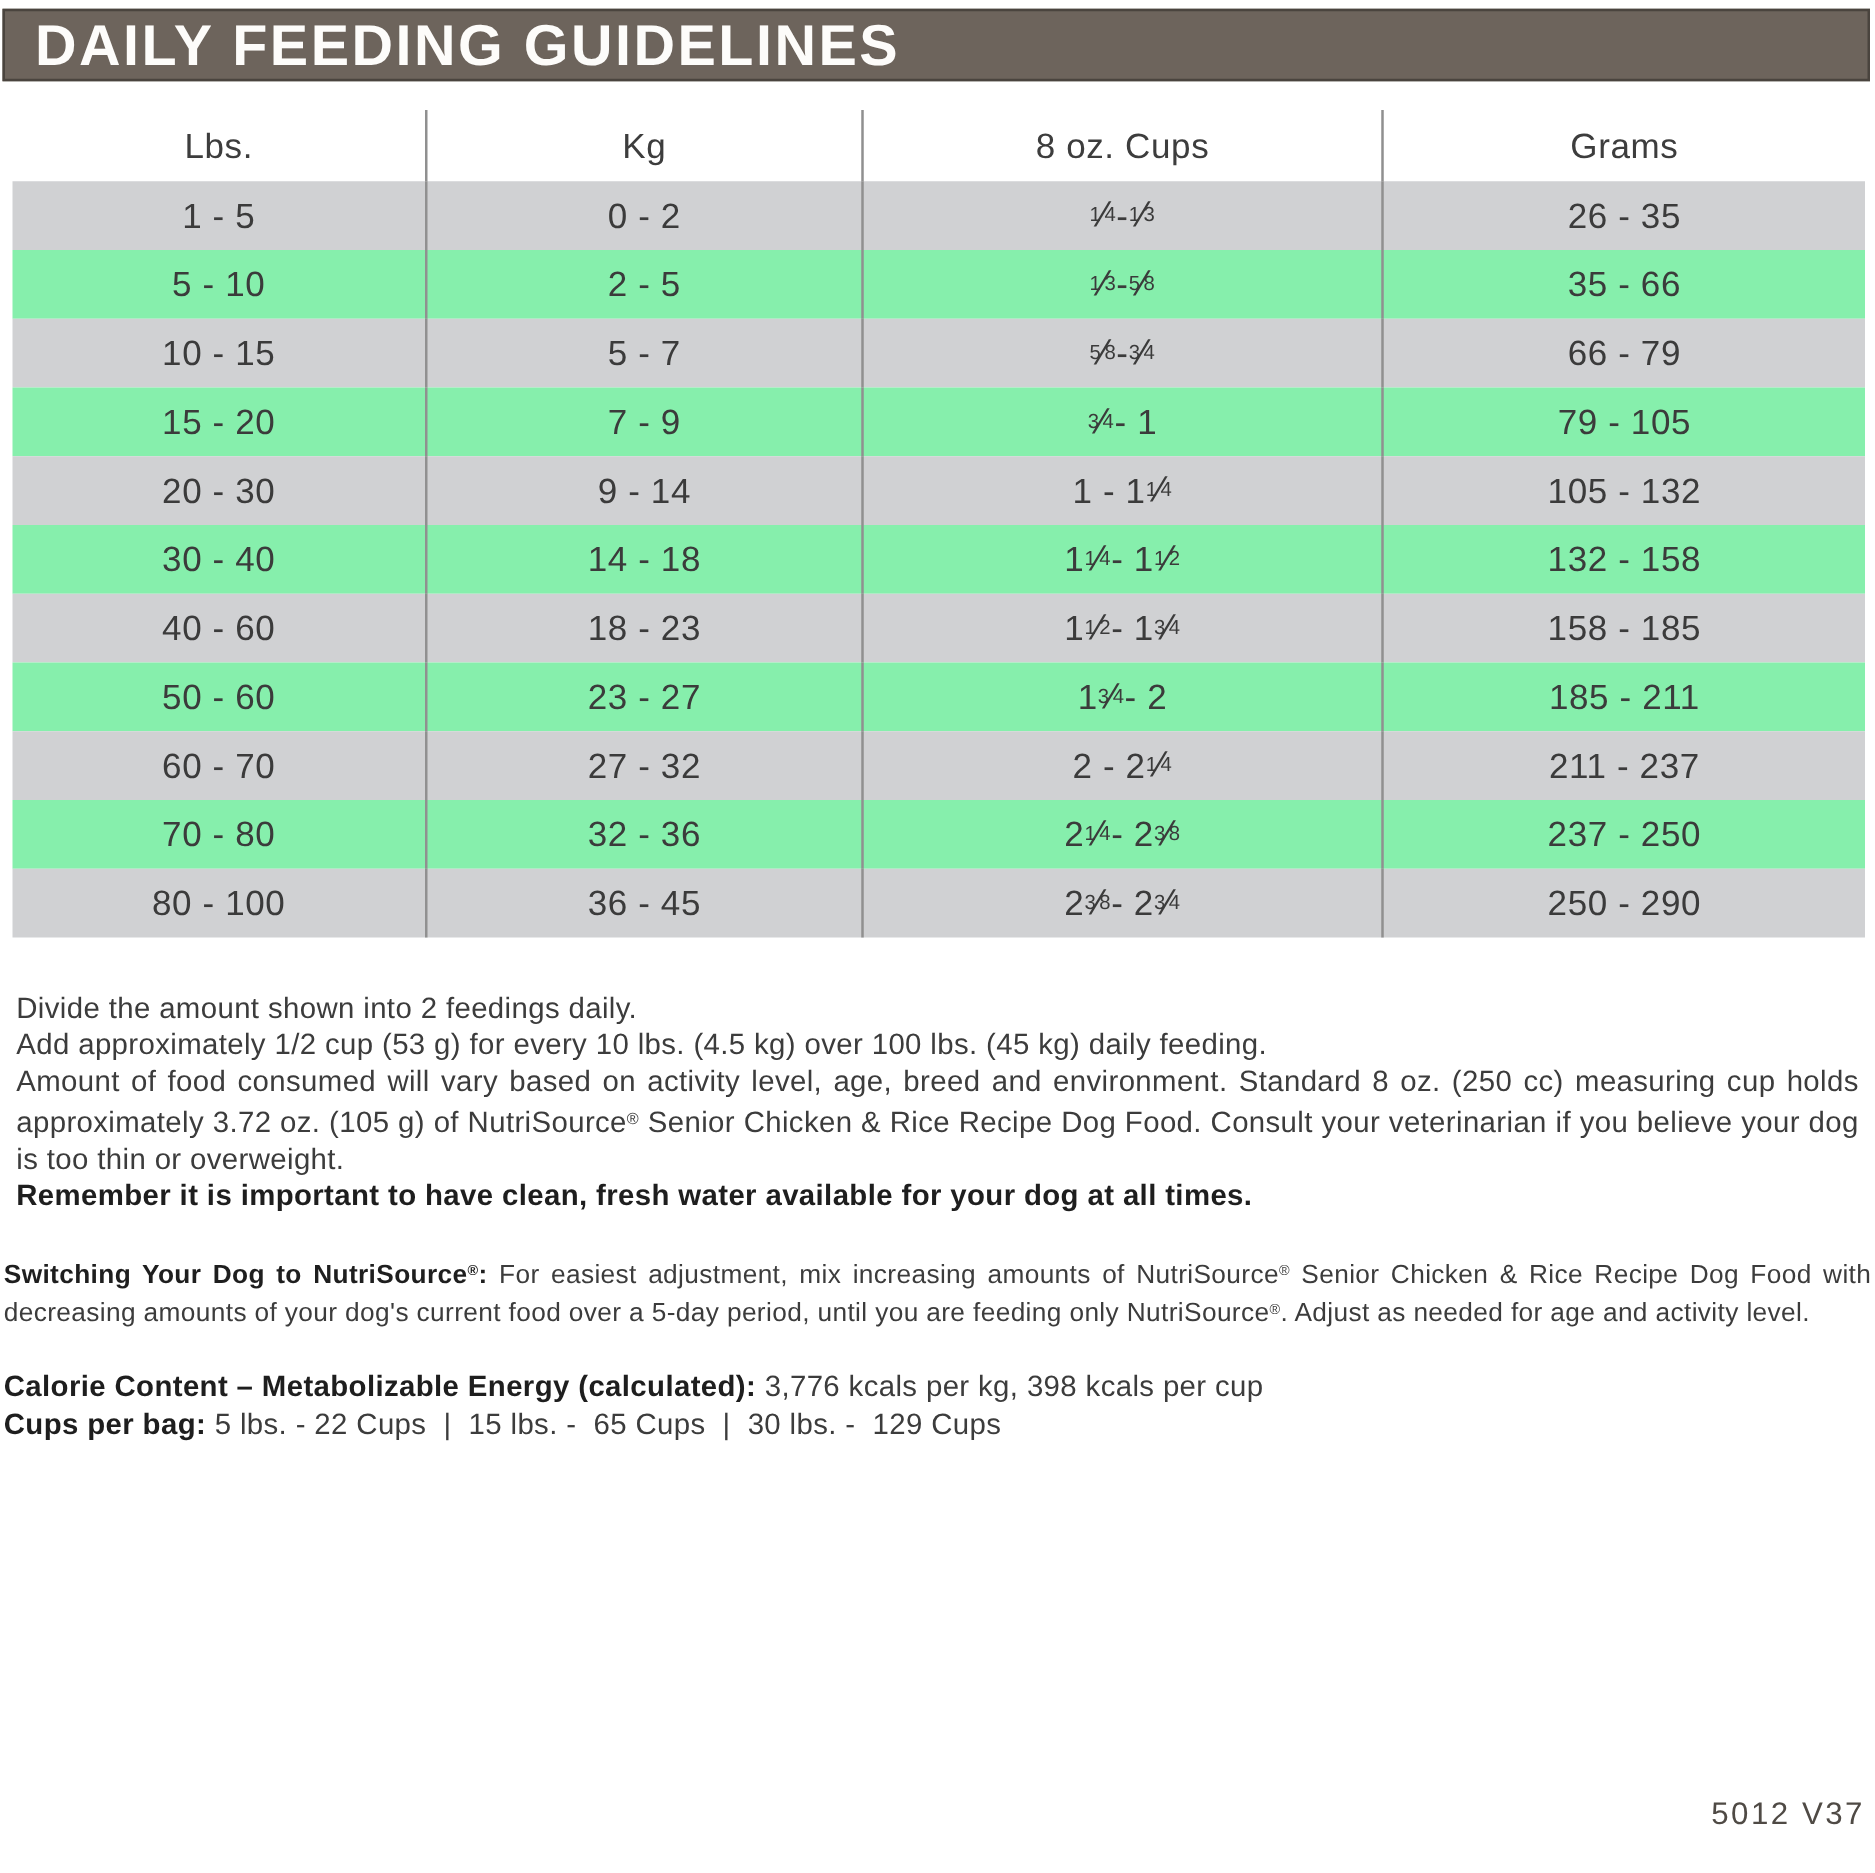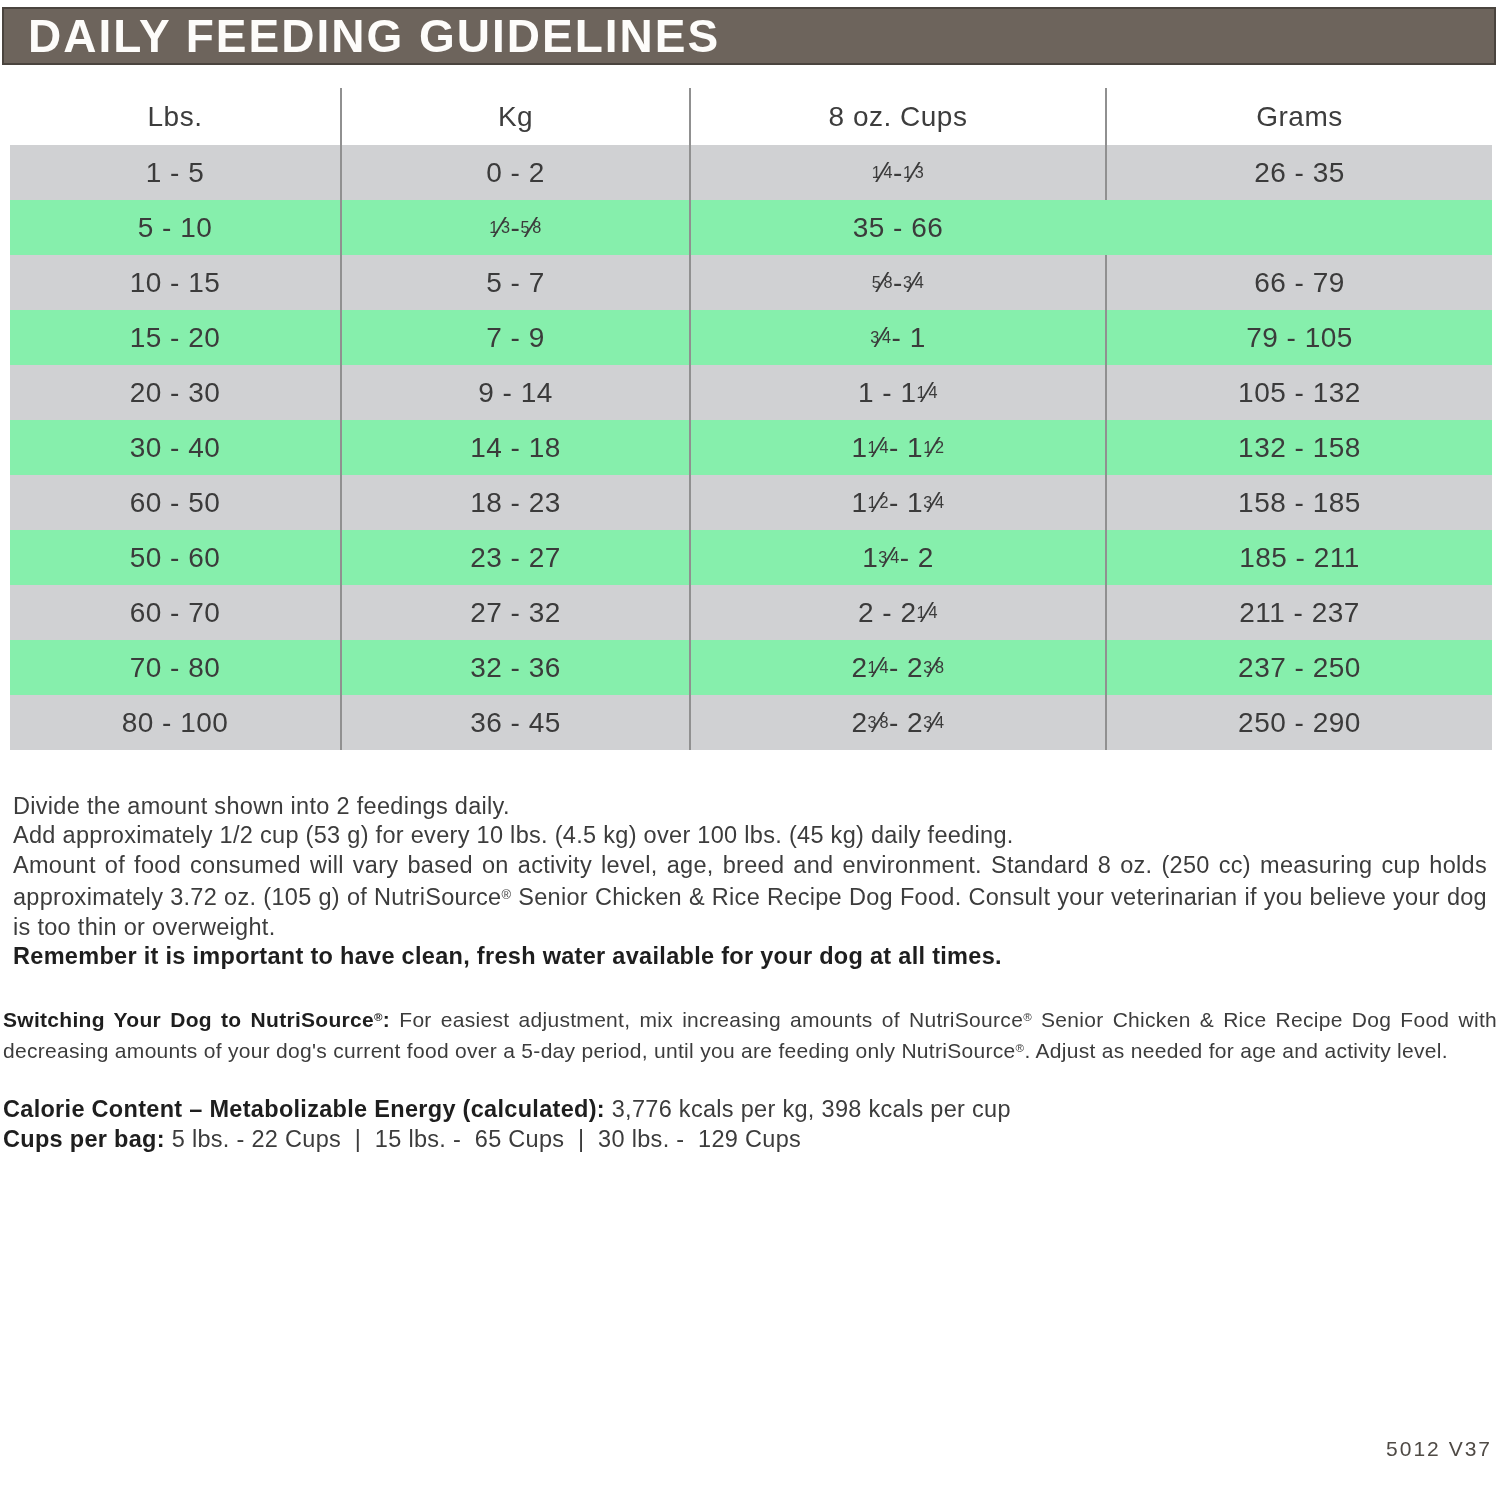--- a/index.html
+++ b/index.html
@@ -73,21 +73,21 @@
 
   .calorie-block { margin-top: 30px; padding: 0 3px; font-size: 23.5px; line-height: 29.4px; color: #3c3c3c; letter-spacing: 0.3px; }
   .prewrap { white-space: pre-wrap; }
 
   sup.reg { font-size: 0.55em; vertical-align: 0.5em; }
 
   .footer-code {
     position: absolute;
     right: 8px;
     top: 1437px;
-    font-size: 21px;
+    font-size: 25px;
     letter-spacing: 2px;
     color: #4f4a45;
   }
 </style>
 </head>
 <body>
 
 <div class="page">
 
   <div class="banner">
@@ -103,20 +103,21 @@
     </div>
     <div id="tbody">
         <div class="trow gray">
           <div class="cell c1">1 - 5</div>
           <div class="cell c2">0 - 2</div>
           <div class="cell c3"><span class="fn">1</span><span class="fsl">⁄</span><span class="fd">4</span> - <span class="fn">1</span><span class="fsl">⁄</span><span class="fd">3</span></div>
           <div class="cell c4">26 - 35</div>
         </div>
         <div class="trow white">
           <div class="cell c1">5 - 10</div>
+          <div class="cell c2">2 - 5</div>
           <div class="cell c3"><span class="fn">1</span><span class="fsl">⁄</span><span class="fd">3</span> - <span class="fn">5</span><span class="fsl">⁄</span><span class="fd">8</span></div>
           <div class="cell c4">35 - 66</div>
         </div>
         <div class="trow gray">
           <div class="cell c1">10 - 15</div>
           <div class="cell c2">5 - 7</div>
           <div class="cell c3"><span class="fn">5</span><span class="fsl">⁄</span><span class="fd">8</span> - <span class="fn">3</span><span class="fsl">⁄</span><span class="fd">4</span></div>
           <div class="cell c4">66 - 79</div>
         </div>
         <div class="trow white">
@@ -131,21 +132,21 @@
           <div class="cell c3">1 - 1 <span class="fn">1</span><span class="fsl">⁄</span><span class="fd">4</span></div>
           <div class="cell c4">105 - 132</div>
         </div>
         <div class="trow white">
           <div class="cell c1">30 - 40</div>
           <div class="cell c2">14 - 18</div>
           <div class="cell c3">1 <span class="fn">1</span><span class="fsl">⁄</span><span class="fd">4</span> - 1 <span class="fn">1</span><span class="fsl">⁄</span><span class="fd">2</span></div>
           <div class="cell c4">132 - 158</div>
         </div>
         <div class="trow gray">
-          <div class="cell c1">60 - 50</div>
+          <div class="cell c1">40 - 60</div>
           <div class="cell c2">18 - 23</div>
           <div class="cell c3">1 <span class="fn">1</span><span class="fsl">⁄</span><span class="fd">2</span> - 1 <span class="fn">3</span><span class="fsl">⁄</span><span class="fd">4</span></div>
           <div class="cell c4">158 - 185</div>
         </div>
         <div class="trow white">
           <div class="cell c1">50 - 60</div>
           <div class="cell c2">23 - 27</div>
           <div class="cell c3">1 <span class="fn">3</span><span class="fsl">⁄</span><span class="fd">4</span> - 2</div>
           <div class="cell c4">185 - 211</div>
         </div>

